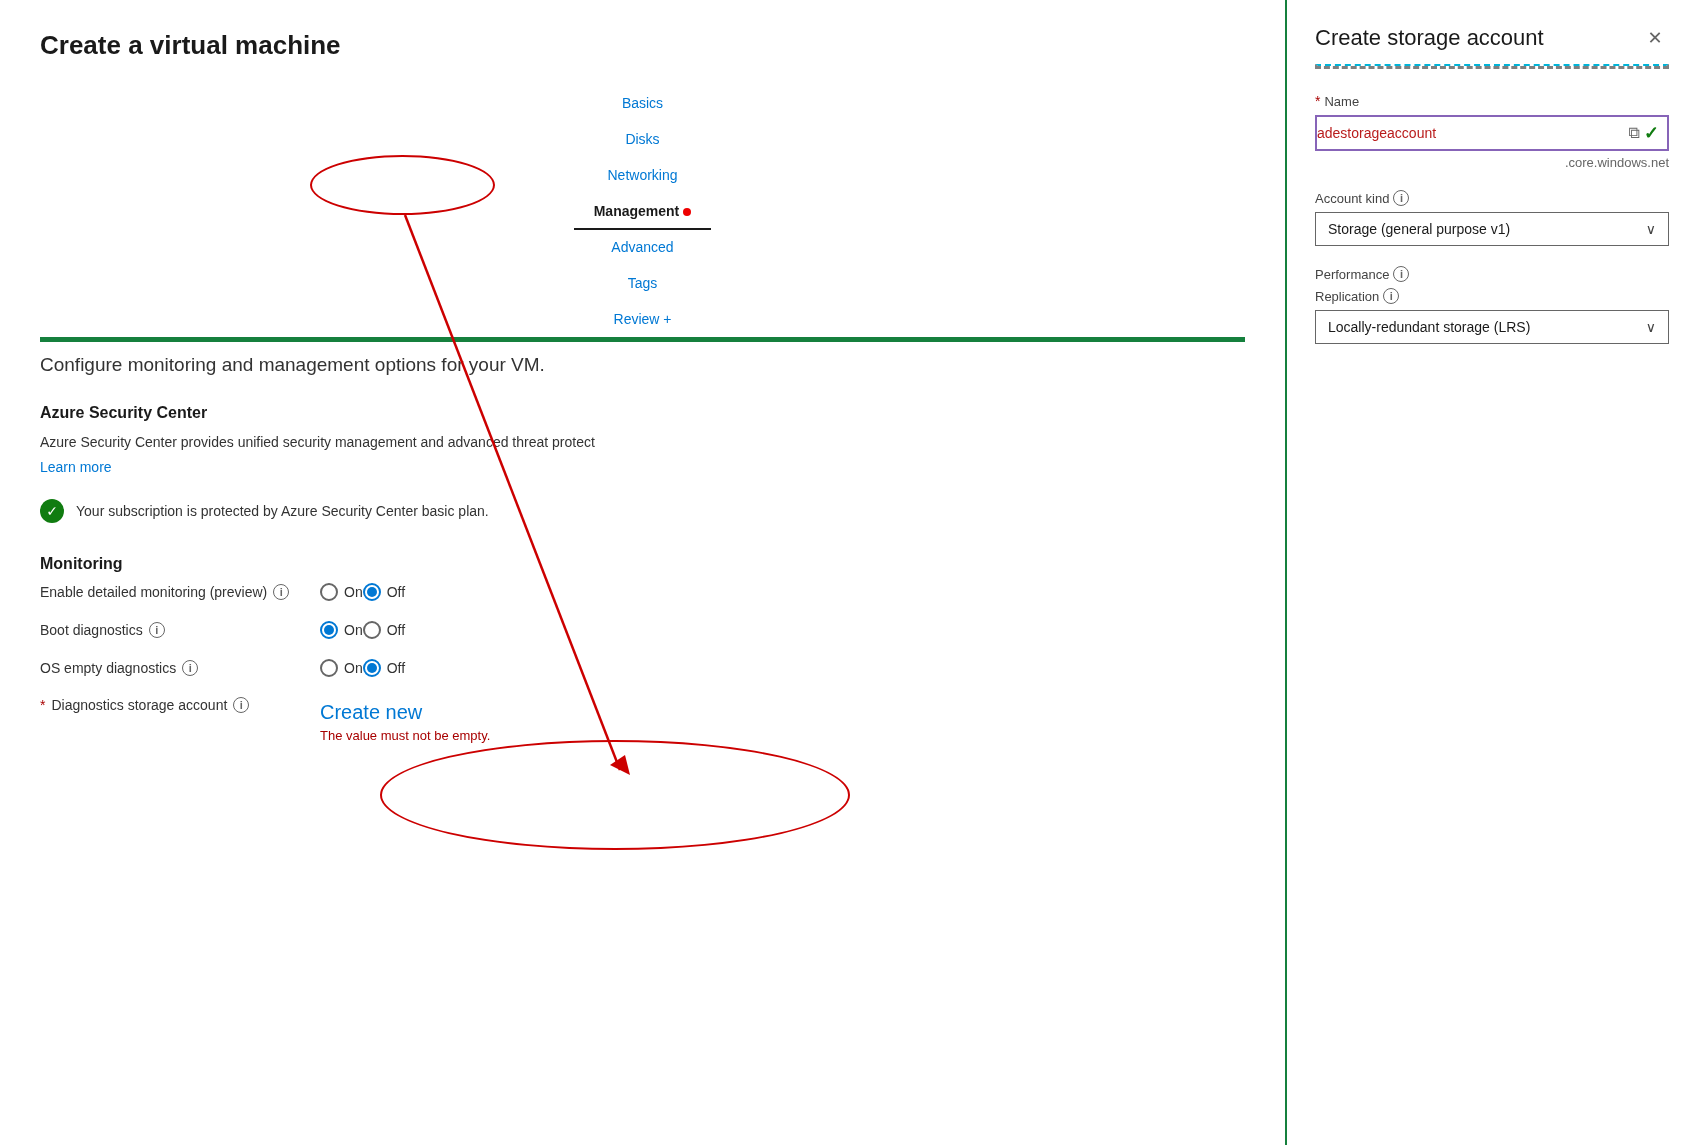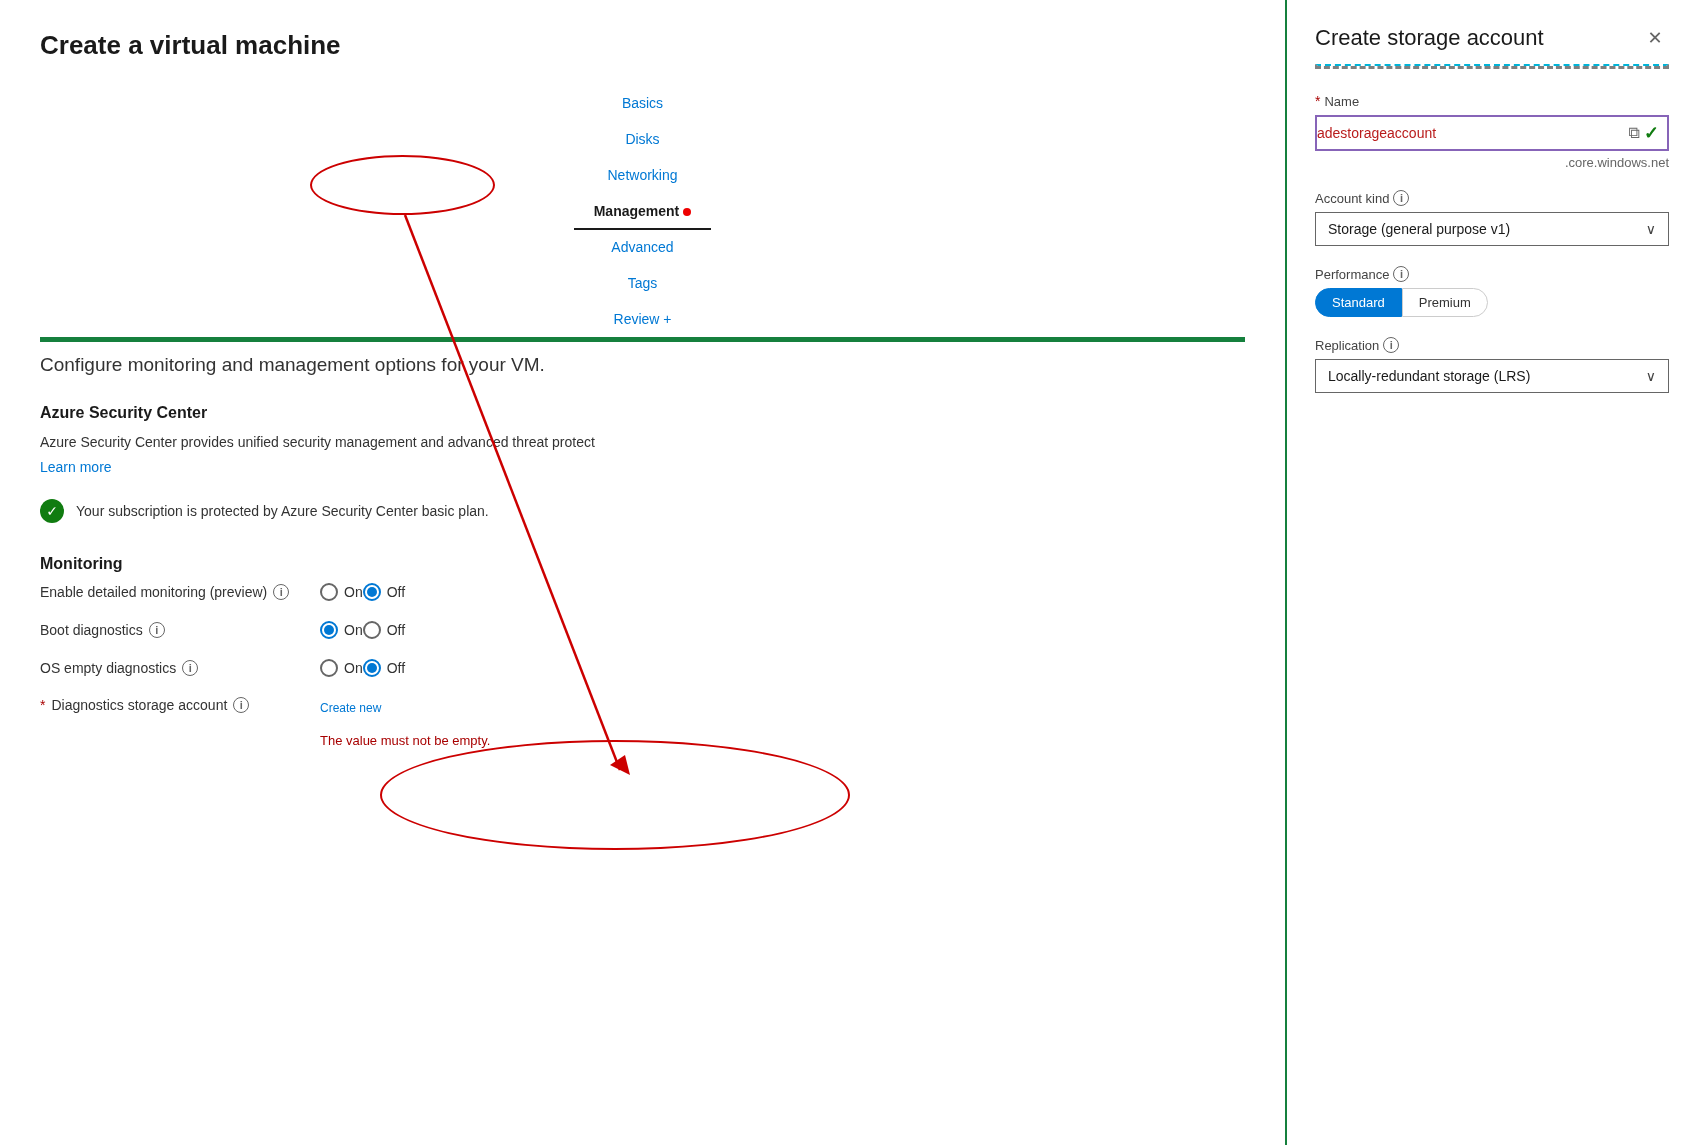--- a/index.html
+++ b/index.html
@@ -209,29 +209,29 @@
       font-size: 14px;
       color: #999;
       font-style: italic;
       background: #fff;
       outline: none;
     }
 
     .create-new-link {
       color: #0078d4;
       cursor: pointer;
-      font-size: 12px;
+      font-size: 20px;
       margin-top: 4px;
       display: block;
     }
 
     .error-text {
       color: #a80000;
       font-size: 13px;
-      margin-top: 18px;
+      margin-top: 4px;
     }
 
     
     .annotation-circle {
       position: absolute;
       border: 2.5px solid #cc0000;
       border-radius: 50%;
       pointer-events: none;
     }
 
@@ -550,24 +550,20 @@
     </div>
     <div class="dropdown-field">
       <span>Storage (general purpose v1)</span>
       <span class="dropdown-arrow">∨</span>
     </div>
 
     <div class="field-label">
       <span>Performance</span>
       <span class="info-icon">i</span>
     </div>
-    <div class="toggle-group">
-      <div class="toggle-btn active">Standard</div>
-      <div class="toggle-btn inactive">Premium</div>
-    </div>
 
     <div class="field-label">
       <span>Replication</span>
       <span class="info-icon">i</span>
     </div>
     <div class="dropdown-field">
       <span>Locally-redundant storage (LRS)</span>
       <span class="dropdown-arrow">∨</span>
     </div>
   </div>

